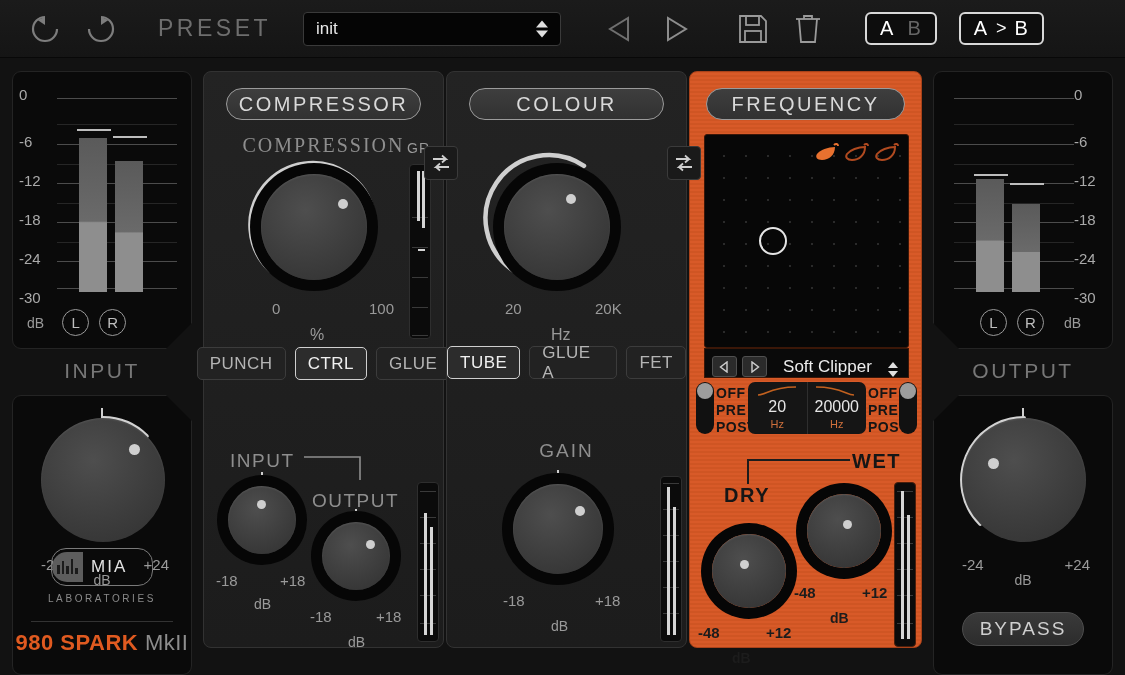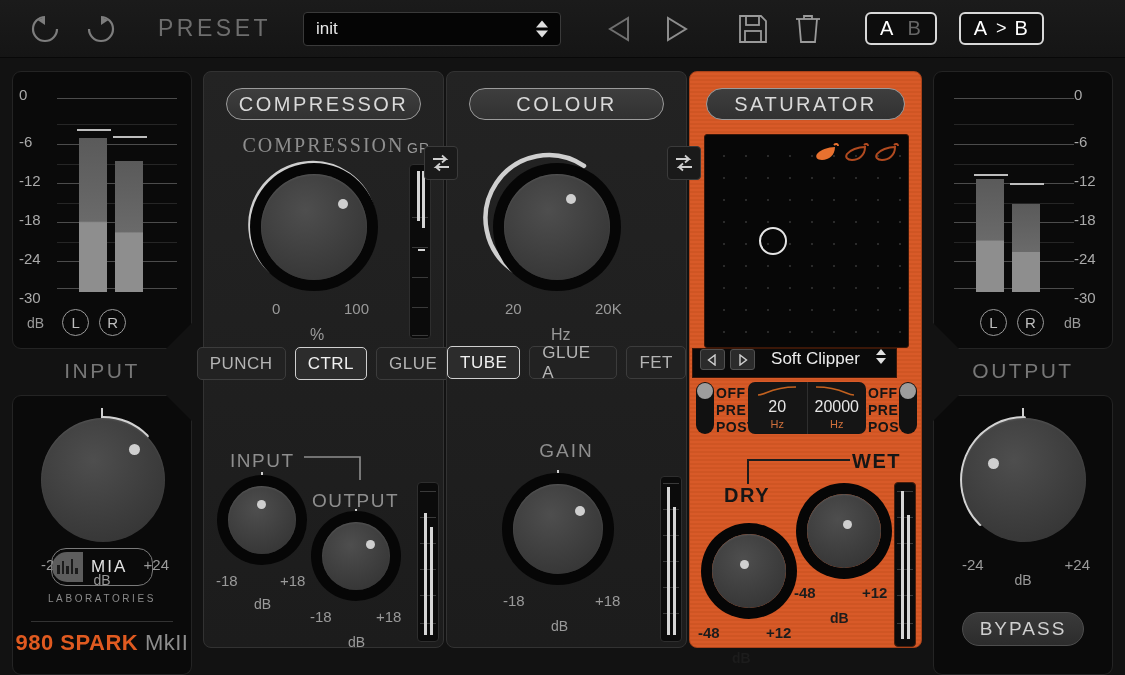--- a/index.html
+++ b/index.html
@@ -233,23 +233,23 @@
     background-size: 22px 22px, 22px 22px;
     background-position: 8px 10px, 8px 10px;
     overflow: hidden;
   }
   .xy-handle {
     position: absolute; width: 28px; height: 28px; border-radius: 50%;
     border: 2px solid #e4e4e4; background: transparent; cursor: pointer;
   }
   .pepper-row { position: absolute; top: 6px; right: 7px; display: flex; gap: 2px; }
   .algo-bar {
-    position: absolute; left: 2px; top: 276px; width: 205px; height: 30px;
+    position: absolute; left: 14px; top: 276px; width: 205px; height: 30px;
     background: #0a0a0a; border: 1px solid #3b1708;
-    display: flex; align-items: flex-start; gap: 5px; padding: 0 7px;
+    display: flex; align-items: flex-end; gap: 5px; padding: 0 7px;
   }
   .algo-arrow {
     width: 25px; height: 21px; background: #2b2b2b; border: 1px solid #505050;
     border-radius: 3px; display: flex; align-items: center; justify-content: center;
     cursor: pointer;
   }
   .algo-name { flex: 1; text-align: center; color: #ececec; font-size: 17px; }
   .algo-spin { display: flex; flex-direction: column; gap: 3px; margin-right: 3px; }
   .algo-spin .spin-up { border-left-width: 5px; border-right-width: 5px; border-bottom-width: 6px; }
   .algo-spin .spin-dn { border-left-width: 5px; border-right-width: 5px; border-top-width: 6px; }
@@ -421,21 +421,21 @@
     <div class="mod-param-name" style="top:62px;font-family:Liberation Serif, serif;">COMPRESSION</div>
 
     <div class="knob-wrap" style="left:57px; top:102px; width:106px; height:106px;">
       <svg class="arc-svg" width="146" height="146" style="left:-20px; top:-20px;">
         <path d="M29.4 116.6 A62 62 0 1 1 124.3 103.5" fill="none" stroke="#cfcfcf" stroke-width="4.5" stroke-linecap="round"></path>
       </svg>
       <div class="knob ring" style="left:0; top:0; width:106px; height:106px;"></div>
       <div class="knob-dot" style="left:77px; top:25px; width:10px; height:10px;"></div>
     </div>
     <span class="knob-lbl" style="left:68px; top:228px;">0</span>
-    <span class="knob-lbl" style="left:140px; top:228px;">100</span>
+    <span class="knob-lbl" style="left:165px; top:228px;">100</span>
     <span class="knob-unit" style="left:106px; top:254px; font-size:16px;">%</span>
 
     <span class="gr-label" style="left:203px; top:68px;">GR</span>
     <div class="vmeter" style="left:205px; top:92px; width:22px; height:175px;">
       <div class="vmeter-tick" style="top:52px"></div>
       <div class="vmeter-tick" style="top:82px"></div>
       <div class="vmeter-tick" style="top:112px"></div>
       <div class="vmeter-tick" style="top:142px"></div>
       <div class="vmeter-tick" style="top:170px"></div>
       <div class="vm-bar" style="left:7px; top:6px; height:50px;"></div>
@@ -545,21 +545,21 @@
   </div>
 
   <div class="swap-btn" style="left:667px;">
     <svg width="22" height="22" viewBox="0 0 22 22">
       <path d="M3 7 H16 L12 3.5 M16 7 L12 10.5" fill="none" stroke="#cfcfcf" stroke-width="1.8"></path>
       <path d="M19 15 H6 L10 11.5 M6 15 L10 18.5" fill="none" stroke="#cfcfcf" stroke-width="1.8"></path>
     </svg>
   </div>
 
   <div class="module mod-sat">
-    <div class="mod-pill">SATURATOR</div>
+    <div class="mod-pill">FREQUENCY</div>
 
     <div class="xy-pad">
       <div class="pepper-row">
         <svg width="28" height="26" viewBox="0 0 28 26">
           <path d="M21 4 C23 2 25 3 25 5" fill="none" stroke="#e8712f" stroke-width="2"></path>
           <path d="M22 6 C22 14 16 19 9 19 C4 19 2 16 4 13 C7 9 15 6 22 6 Z" fill="#e8712f"></path>
         </svg>
         <svg width="28" height="26" viewBox="0 0 28 26">
           <path d="M21 4 C23 2 25 3 25 5" fill="none" stroke="#b04a20" stroke-width="2"></path>
           <path d="M22 6 C22 14 16 19 9 19 C4 19 2 16 4 13 C7 9 15 6 22 6 Z" fill="none" stroke="#b04a20" stroke-width="2"></path>

